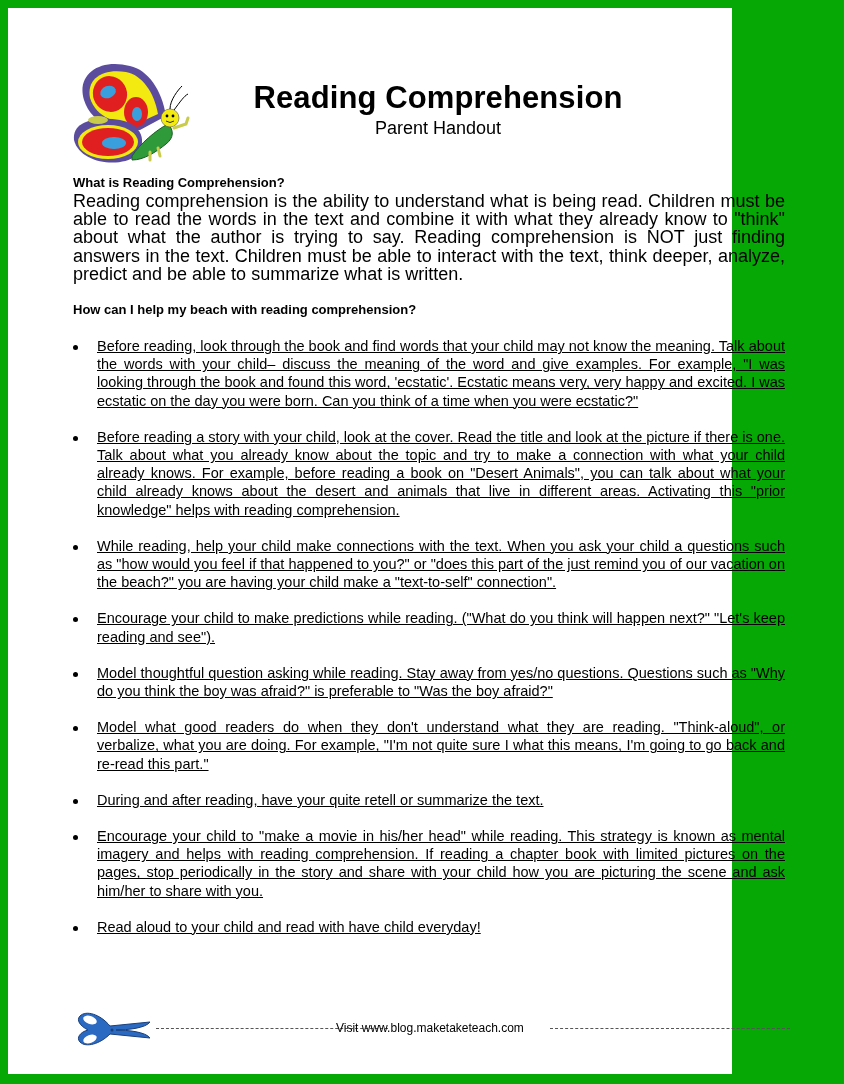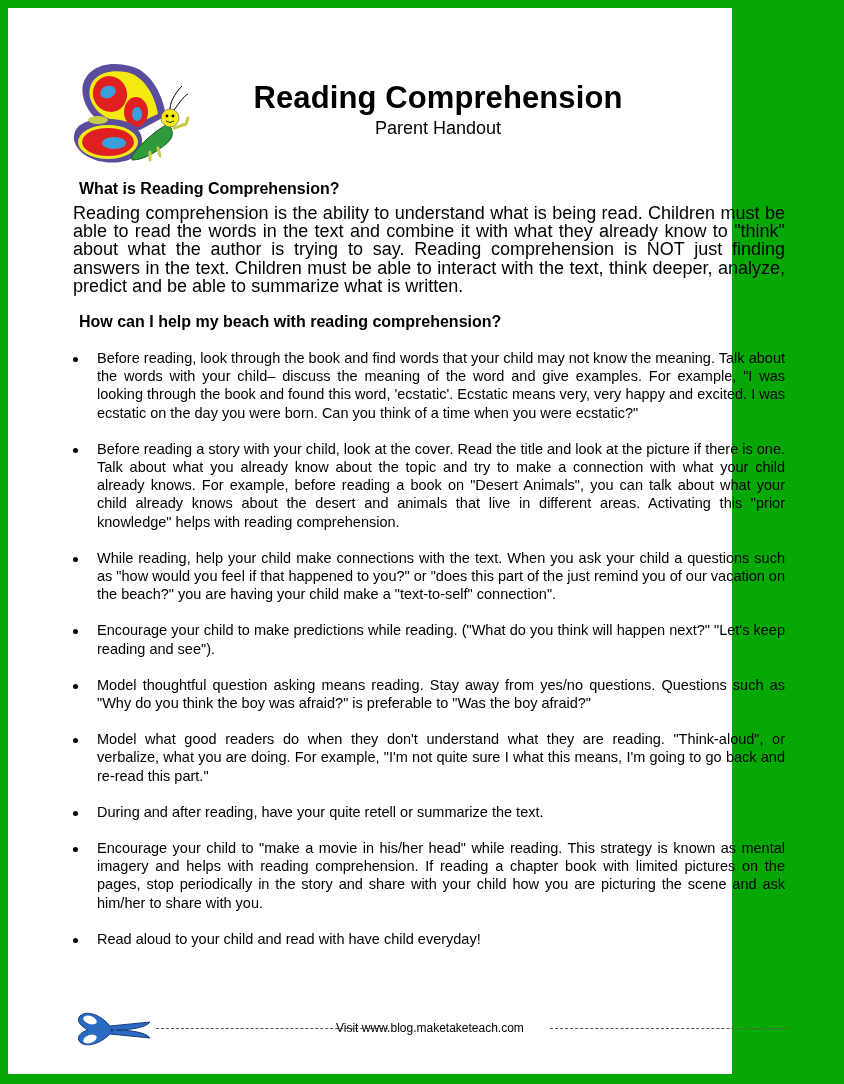--- a/index.html
+++ b/index.html
@@ -15,27 +15,27 @@
   .butterfly { position: absolute; left: 62px; top: 52px; width: 122px; height: 108px; }
   .title {
     position: absolute; left: 0; width: 860px; top: 72px; text-align: center;
     font-weight: bold; font-size: 31px; letter-spacing: 0.1px;
   }
   .subtitle {
     position: absolute; left: 0; width: 860px; top: 110px; text-align: center;
     font-size: 18px;
   }
   .content { position: absolute; left: 65px; top: 166px; width: 712px; }
-  .heading { font-weight: bold; font-size: 16px; line-height: 18px; margin: 6px; }
+  .heading { font-weight: bold; font-size: 13px; line-height: 18px; margin: 0; }
   .intro { font-size: 18px; line-height: 18.2px; margin: 0; text-align: justify; }
   .heading2 { margin-top: 18px; }
   ul.tips { list-style: none; margin: 18px 0 0 0; padding: 0; }
   ul.tips li {
     position: relative; padding-left: 24px; font-size: 14.5px; line-height: 18.2px;
-    text-align: justify; margin-bottom: 18px;
+    text-align: justify; margin-bottom: 18px; text-decoration: underline;
   }
   ul.tips li .bullet {
     position: absolute; left: 0; top: 8px; width: 5px; height: 5px; border-radius: 50%;
     background: #000;
   }
   .footer { position: absolute; left: 62px; top: 1000px; width: 724px; height: 40px; }
   .scissors { position: absolute; left: 6px; top: 2px; width: 76px; height: 38px; }
   .dash-left {
     position: absolute; left: 86px; top: 20px; width: 232px; border-top: 1px dashed #555;
   }
@@ -84,21 +84,21 @@
     <h2 class="heading">What is Reading Comprehension?</h2>
     <p class="intro">Reading comprehension is the ability to understand what is being read.  Children must be able to read the words in the text and combine it with what they already know to "think" about what the author is trying to say.  Reading comprehension is NOT just finding answers in the text.  Children must be able to interact with the text, think deeper, analyze, predict and be able to summarize what is written.</p>
 
     <h2 class="heading heading2">How can I help my beach with reading comprehension?</h2>
 
     <ul class="tips">
       <li><span class="bullet"></span><span>Before reading, look through the book and find words that your child may not know the meaning.  Talk about the words with your child– discuss the meaning of the word and give examples.  For example, "I was looking through the book and found this word, 'ecstatic'.  Ecstatic means very, very happy and excited.  I was ecstatic on the day you were born.  Can you think of a time when you were ecstatic?"</span></li>
       <li><span class="bullet"></span><span>Before reading a story with your child, look at the cover.  Read the title and look at the picture if there is one.  Talk about what you already know about the topic and try to make a connection with what your child already knows.  For example, before reading a book on "Desert Animals", you can talk about what your child already knows about the desert and animals that live in different areas.  Activating this "prior knowledge" helps with reading comprehension.</span></li>
       <li><span class="bullet"></span><span>While reading, help your child make connections with the text.  When you ask your child a questions such as "how would you feel if that happened to you?" or "does this part of the just remind you of our vacation on the beach?" you are having your child make a "text-to-self" connection".</span></li>
       <li><span class="bullet"></span><span>Encourage your child to make predictions while reading.  ("What do you think will happen next?" "Let's keep reading and see").</span></li>
-      <li><span class="bullet"></span><span>Model thoughtful question asking means reading.  Stay away from yes/no questions. Questions such as "Why do you think the boy was afraid?" is preferable to "Was the boy afraid?"</span></li>
+      <li><span class="bullet"></span><span>Model thoughtful question asking while reading.  Stay away from yes/no questions. Questions such as "Why do you think the boy was afraid?" is preferable to "Was the boy afraid?"</span></li>
       <li><span class="bullet"></span><span>Model what good readers do when they don't understand what they are reading.  "Think-aloud", or verbalize, what you are doing.  For example, "I'm not quite sure I what this means, I'm going to go back and re-read this part."</span></li>
       <li><span class="bullet"></span><span>During and after reading, have your quite retell or summarize the text.</span></li>
       <li><span class="bullet"></span><span>Encourage your child to "make a movie in his/her head" while reading.   This strategy is known as mental imagery and helps with reading comprehension.  If reading a chapter book with limited pictures on the pages, stop periodically in the story and share with your child how you are picturing the scene and ask him/her to share with you.</span></li>
       <li><span class="bullet"></span><span>Read aloud to your child and read with have child everyday!</span></li>
     </ul>
   </div>
 
   <div class="footer">
     <svg class="scissors" viewBox="0 0 76 38">
       <path d="M4 6 C10 0 24 4 34 16 L74 12 C70 18 52 20 40 20 C52 20 70 22 74 28 L34 24 C24 34 10 38 4 32 C0 28 4 22 12 20 C4 16 0 10 4 6 Z" fill="#2a6ac2" stroke="#1a3f7a" stroke-width="1"></path>

